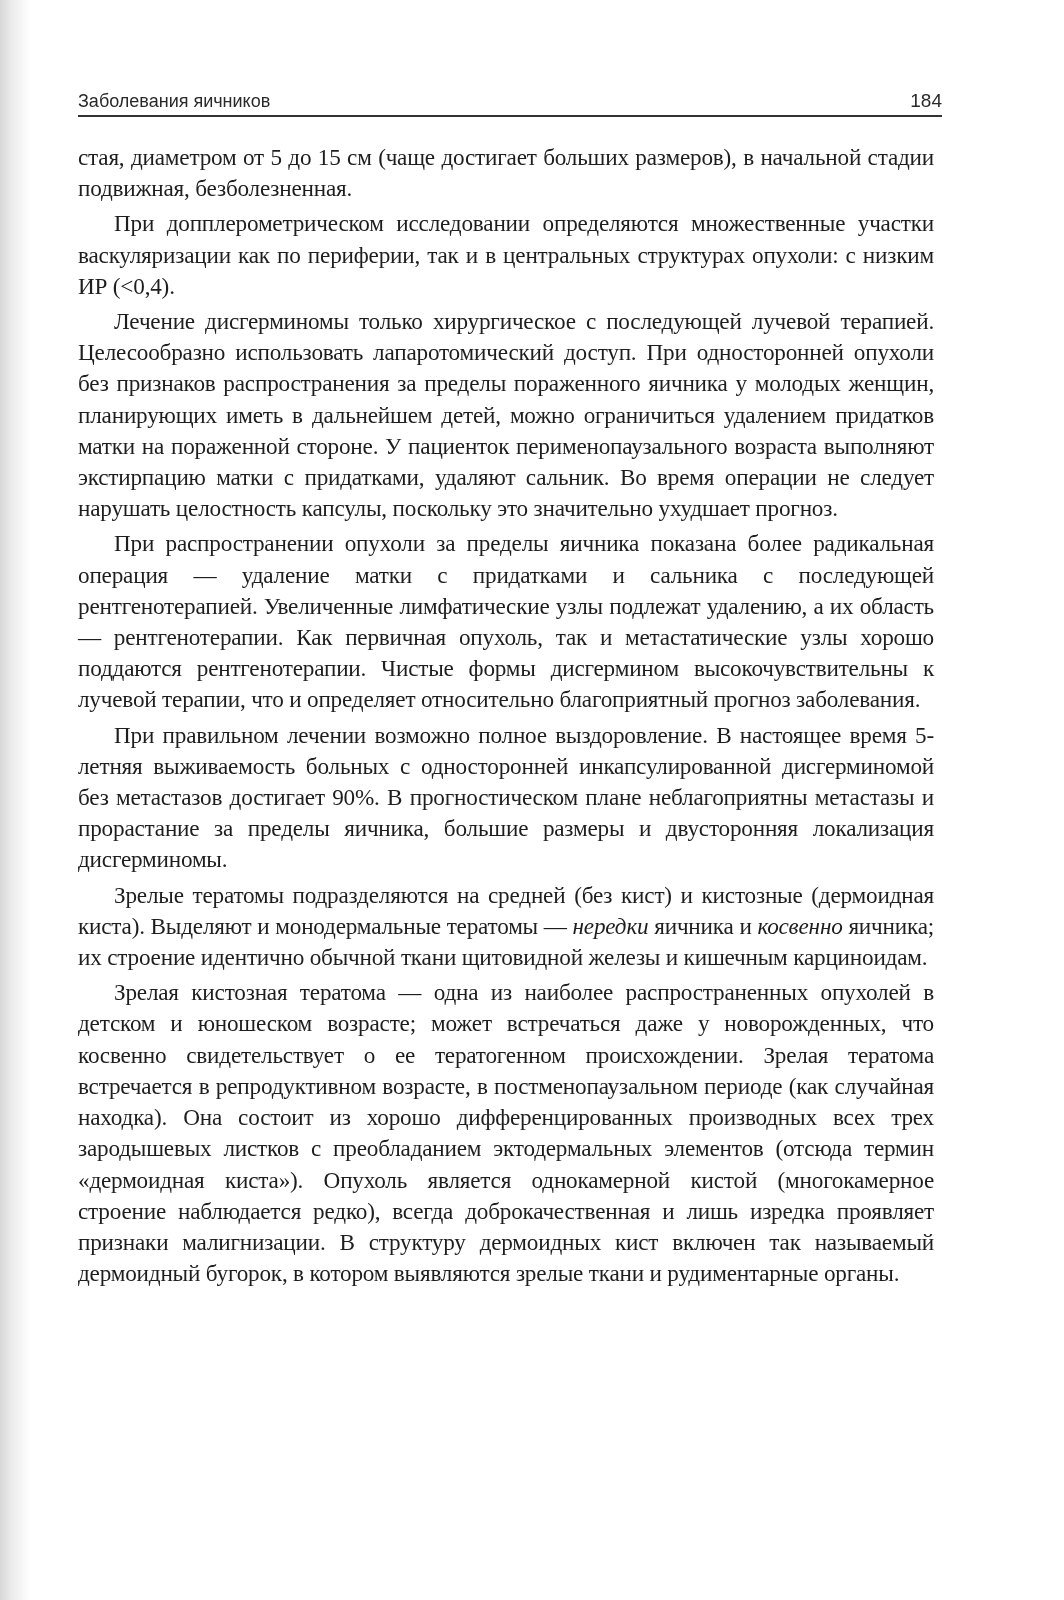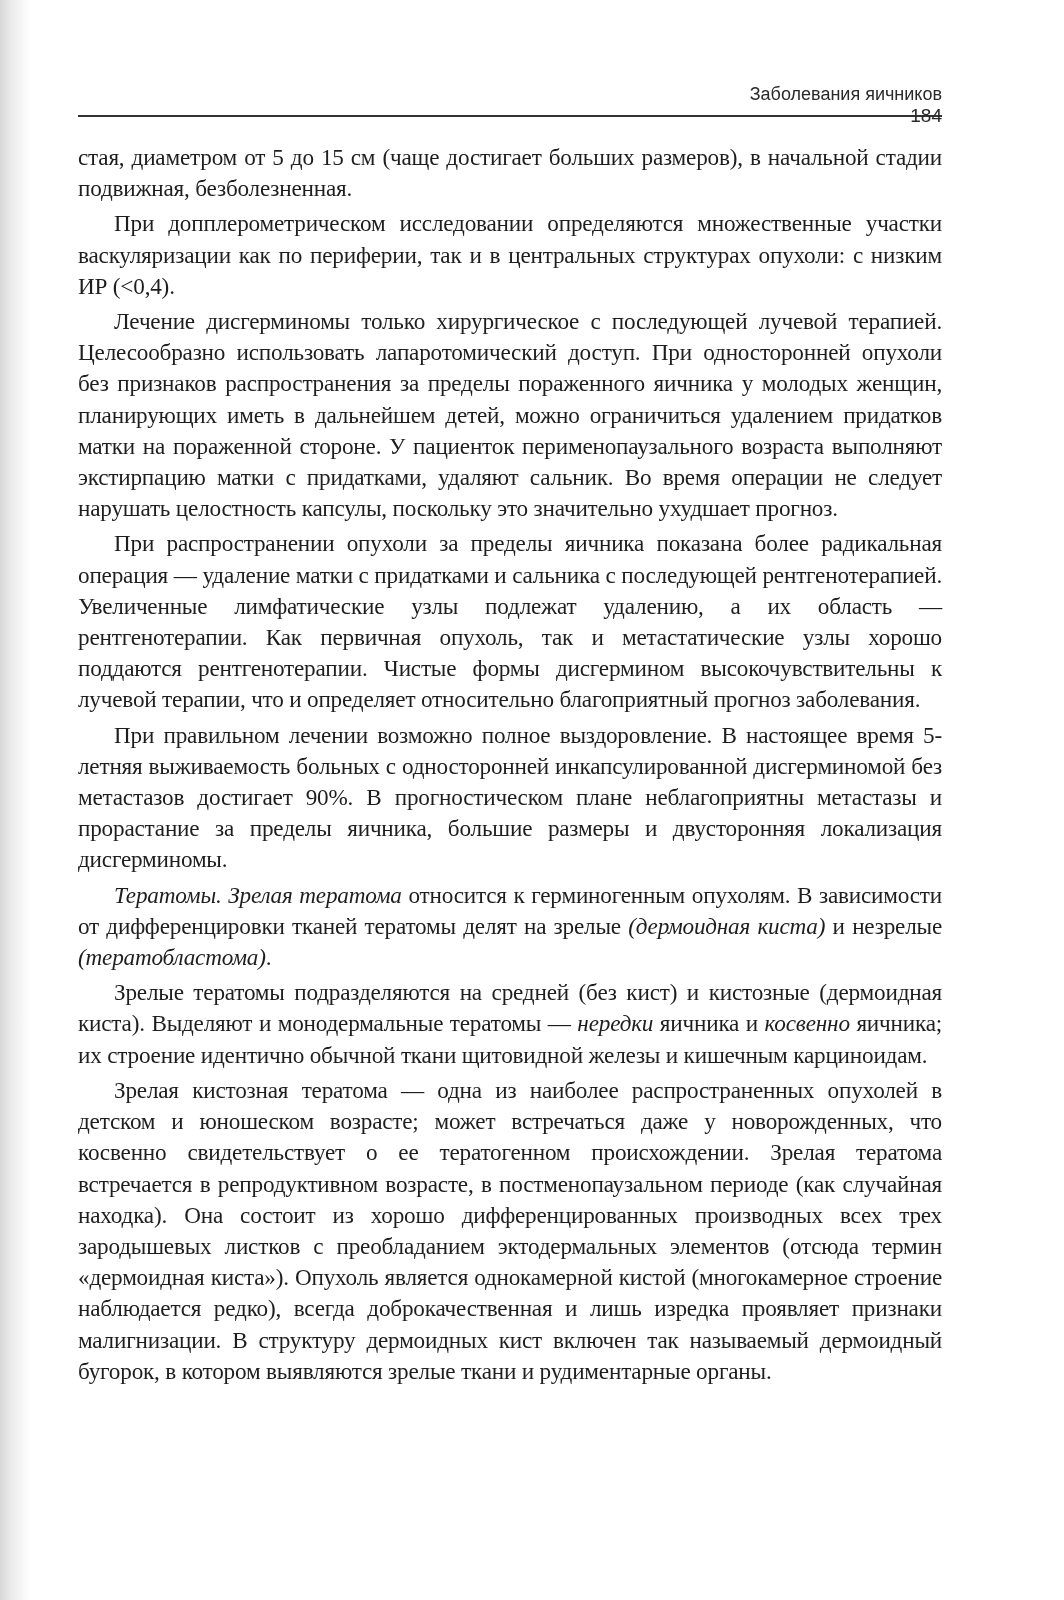--- a/index.html
+++ b/index.html
@@ -11,45 +11,43 @@
     .left-shadow {
       position: absolute; left: 0; top: 0; width: 30px; height: 1600px;
       background: linear-gradient(to right, #d8d8d8 0%, #ececec 40%, #ffffff 100%);
     }
     .running-head {
       position: absolute; left: 78px; top: 84px; width: 864px; height: 28px;
       border-bottom: 2px solid #333;
       font-family: "Liberation Sans", sans-serif; font-size: 18px; color: #2a2a2a;
       display: flex; justify-content: space-between; align-items: flex-end;
       padding-bottom: 3px;
-      flex-direction: column;
     }
     .running-head .pg { font-size: 19px; }
     .body-text {
       position: absolute; left: 78px; top: 142px; width: 864px;
       font-size: 23.2px; line-height: 31.2px; text-align: justify;
       letter-spacing: -0.2px;
     }
-    .body-text p { margin: 0 0 4px 0; text-indent: 36px; }
+    .body-text p { margin: 0 8px 4px 0; text-indent: 36px; }
     .body-text p.cont { text-indent: 0; }
     .body-text b { font-weight: normal; }
     .body-text i { font-style: italic; }
   </style>
 </head>
 <body>
 
 <div class="left-shadow"></div>
 
 <div class="running-head">
   <span>Заболевания яичников</span>
   <span class="pg">184</span>
 </div>
 
 <div class="body-text">
   <p class="cont"><span>стая, диаметром от 5 до 15 см (чаще достигает больших размеров), в начальной стадии подвижная, безболезненная.</span></p>
   <p><span>При допплерометрическом исследовании определяются множественные участки васкуляризации как по периферии, так и в центральных структурах опухоли: с низким ИР (&lt;0,4).</span></p>
   <p><b>Лечение</b><span> дисгерминомы только хирургическое с последующей лучевой терапией. Целесообразно использовать лапаротомический доступ. При односторонней опухоли без признаков распространения за пределы пораженного яичника у молодых женщин, планирующих иметь в дальнейшем детей, можно ограничиться удалением придатков матки на пораженной стороне. У пациенток перименопаузального возраста выполняют экстирпацию матки с придатками, удаляют сальник. Во время операции не следует нарушать целостность капсулы, поскольку это значительно ухудшает прогноз.</span></p>
   <p><span>При распространении опухоли за пределы яичника показана более радикальная операция — удаление матки с придатками и сальника с последующей рентгенотерапией. Увеличенные лимфатические узлы подлежат удалению, а их область — рентгенотерапии. Как первичная опухоль, так и метастатические узлы хорошо поддаются рентгенотерапии. Чистые формы дисгермином высокочувствительны к лучевой терапии, что и определяет относительно благоприятный прогноз заболевания.</span></p>
   <p><span>При правильном лечении возможно полное выздоровление. В настоящее время 5-летняя выживаемость больных с односторонней инкапсулированной дисгерминомой без метастазов достигает 90%. В прогностическом плане неблагоприятны метастазы и прорастание за пределы яичника, большие размеры и двусторонняя локализация дисгерминомы.</span></p>
-  <p><b><i>Тератомы. Зрелая тератома</i></b><span> относится к герминогенным опухолям. В зависимости от дифференцировки тканей тератомы делят на зрелые </span><i>(дермоидная киста)</i><span> и незрелые </span><i>(тератобластома)</i><span>.</span></p>
   <p><span>Зрелые тератомы подразделяются на средней (без кист) и кистозные (дермоидная киста). Выделяют и монодермальные тератомы — </span><i>нередки</i><span> яичника и </span><i>косвенно</i><span> яичника; их строение идентично обычной ткани щитовидной железы и кишечным карциноидам.</span></p>
   <p><span>Зрелая кистозная тератома — одна из наиболее распространенных опухолей в детском и юношеском возрасте; может встречаться даже у новорожденных, что косвенно свидетельствует о ее тератогенном происхождении. Зрелая тератома встречается в репродуктивном возрасте, в постменопаузальном периоде (как случайная находка). Она состоит из хорошо дифференцированных производных всех трех зародышевых листков с преобладанием эктодермальных элементов (отсюда термин «дермоидная киста»). Опухоль является однокамерной кистой (многокамерное строение наблюдается редко), всегда доброкачественная и лишь изредка проявляет признаки малигнизации. В структуру дермоидных кист включен так называемый дермоидный бугорок, в котором выявляются зрелые ткани и рудиментарные органы.</span></p>
 </div>
 
 </body></html>

